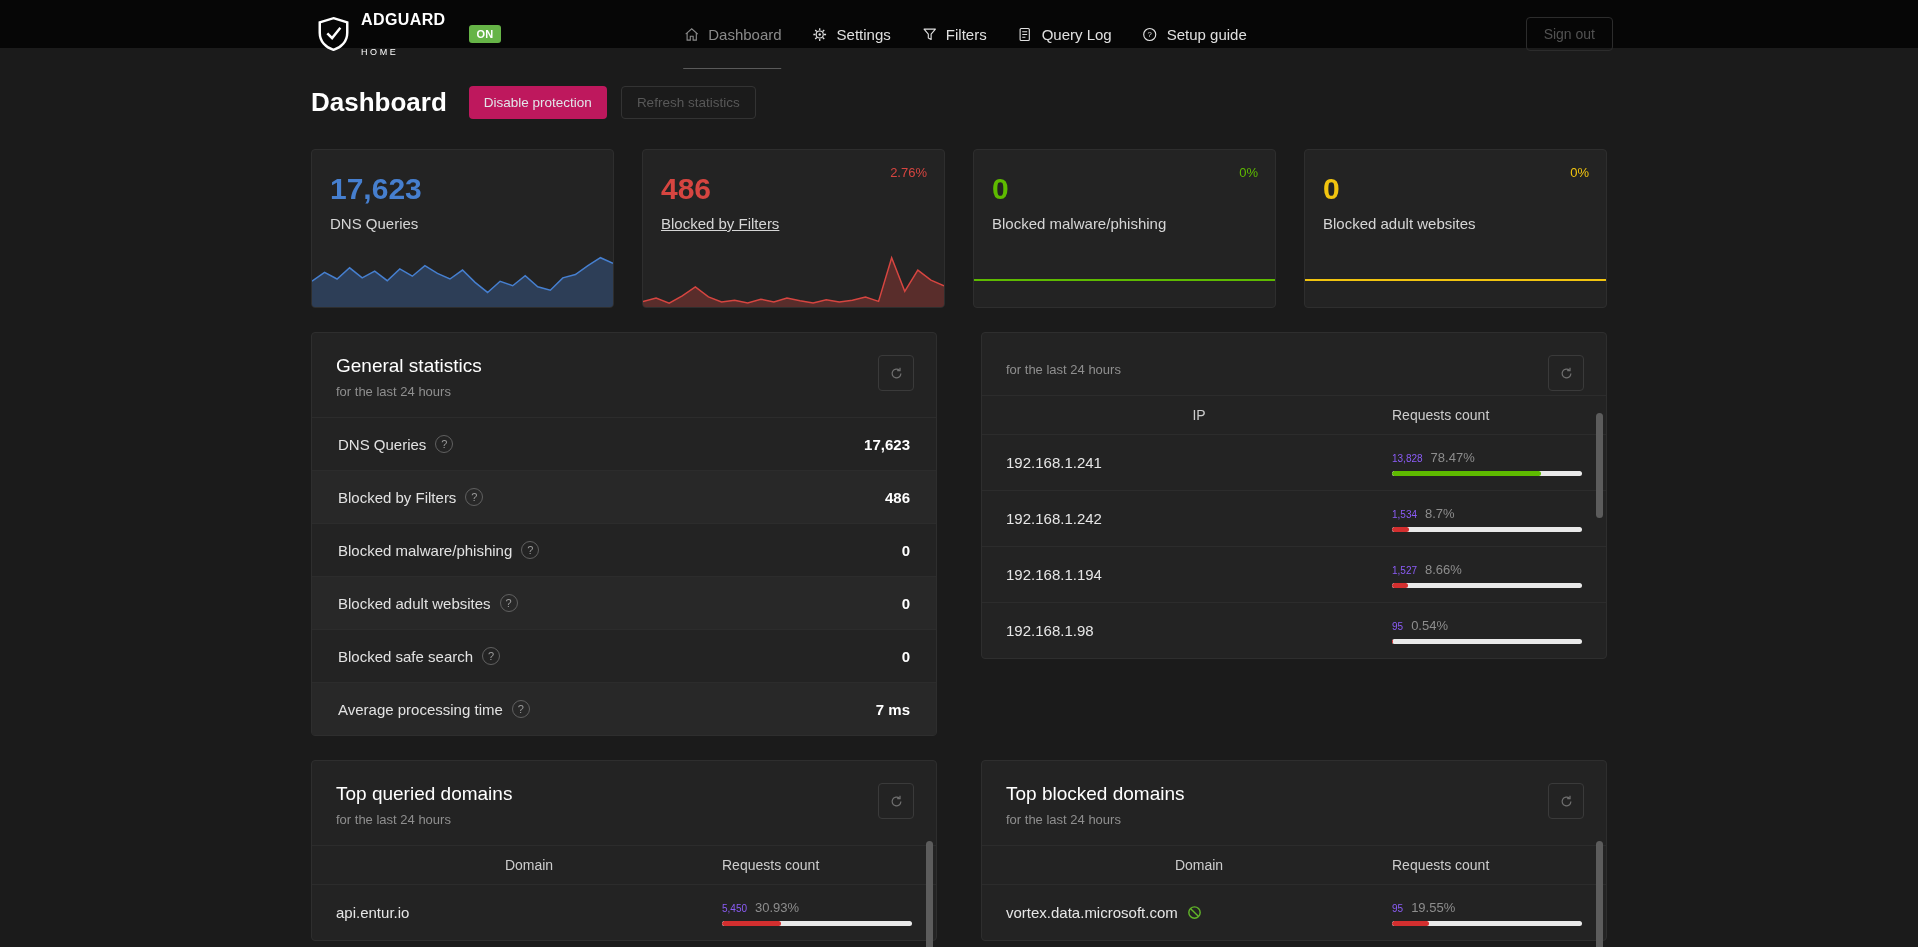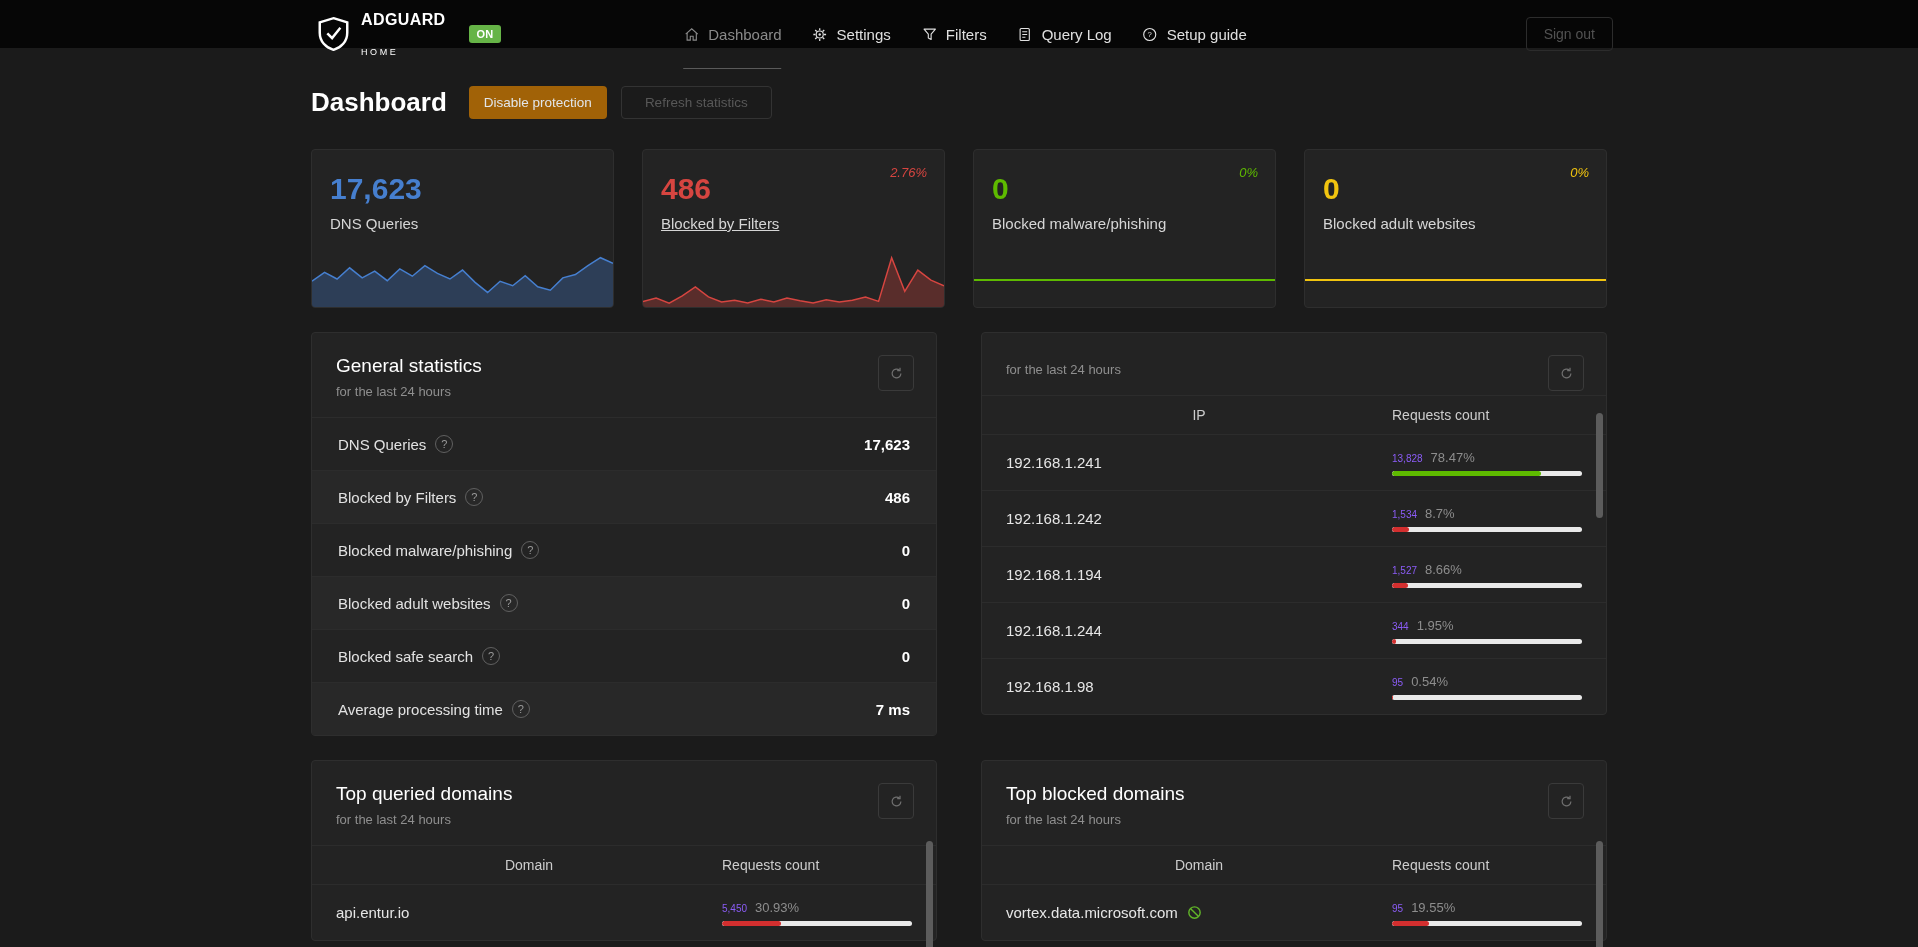--- a/index.html
+++ b/index.html
@@ -38,36 +38,36 @@
   .signout {
     margin-left:auto; background:transparent; border:1px solid #2c2c2c; color:#525252;
     font-size:14px; padding:8px 17px; border-radius:4px; cursor:pointer;
     font-family:inherit;
   }
 
   
   .page-header { display:flex; align-items:center; gap:14px; margin-top:38px; }
   .page-title { font-size:26px; font-weight:700; color:#fff; margin-right:8px; }
   .btn-slate {
-    background:#a16207; color:#e2e6ea; border:none; border-radius:4px;
+    background:#be185d; color:#e2e6ea; border:none; border-radius:4px;
     font-size:13.5px; padding:9px 15px; cursor:pointer; font-family:inherit;
   }
   .btn-ghost {
     background:transparent; color:#585858; border:1px solid #333; border-radius:4px;
-    font-size:13.5px; padding:8px 23px; cursor:pointer; font-family:inherit;
+    font-size:13.5px; padding:8px 15px; cursor:pointer; font-family:inherit;
   }
 
   
   .stat-row { display:flex; gap:28px; margin-top:30px; }
   .stat-card {
     position:relative; width:303px; height:159px;
     background:#232323; border:1px solid #2e2e2e; border-radius:4px;
     padding:16px 18px; overflow:hidden;
   }
-  .stat-pct { position:absolute; top:15px; right:17px; font-size:13px;font-style:italic; }
+  .stat-pct { position:absolute; top:15px; right:17px; font-size:13px; }
   .stat-value { font-size:30px; font-weight:700; margin-top:6px; line-height:1.1; }
   .stat-label { font-size:15px; color:#d6d6d6; margin-top:10px; }
   .stat-label.link { text-decoration:underline; cursor:pointer; }
   .spark { position:absolute; left:0; bottom:0; width:100%; height:56px; display:block; }
   .flatline { position:absolute; left:0; right:0; bottom:26px; height:2px; }
 
   
   .panel-row { display:flex; gap:44px; margin-top:24px; align-items:flex-start; }
   .panel {
     width:634px; background:#232323; border:1px solid #2e2e2e; border-radius:4px;
@@ -343,32 +343,20 @@
           <div class="count-line">
               <span class="count-num">1,527</span>
               <span class="count-pct">8.66%</span>
             </div>
           <div class="bar">
               <div class="bar-fill" style="width: 8.66%; background: rgb(211, 47, 47);"></div>
             </div>
         </div>
       </div>
       <div class="t-row">
-        <div class="t-main">192.168.1.244</div>
-        <div class="t-count">
-          <div class="count-line">
-              <span class="count-num">344</span>
-              <span class="count-pct">1.95%</span>
-            </div>
-          <div class="bar">
-              <div class="bar-fill" style="width: 1.95%; background: rgb(211, 47, 47);"></div>
-            </div>
-        </div>
-      </div>
-      <div class="t-row">
         <div class="t-main">192.168.1.98</div>
         <div class="t-count">
           <div class="count-line">
               <span class="count-num">95</span>
               <span class="count-pct">0.54%</span>
             </div>
           <div class="bar">
               <div class="bar-fill" style="width: 0.54%; background: rgb(211, 47, 47);"></div>
             </div>
         </div>

